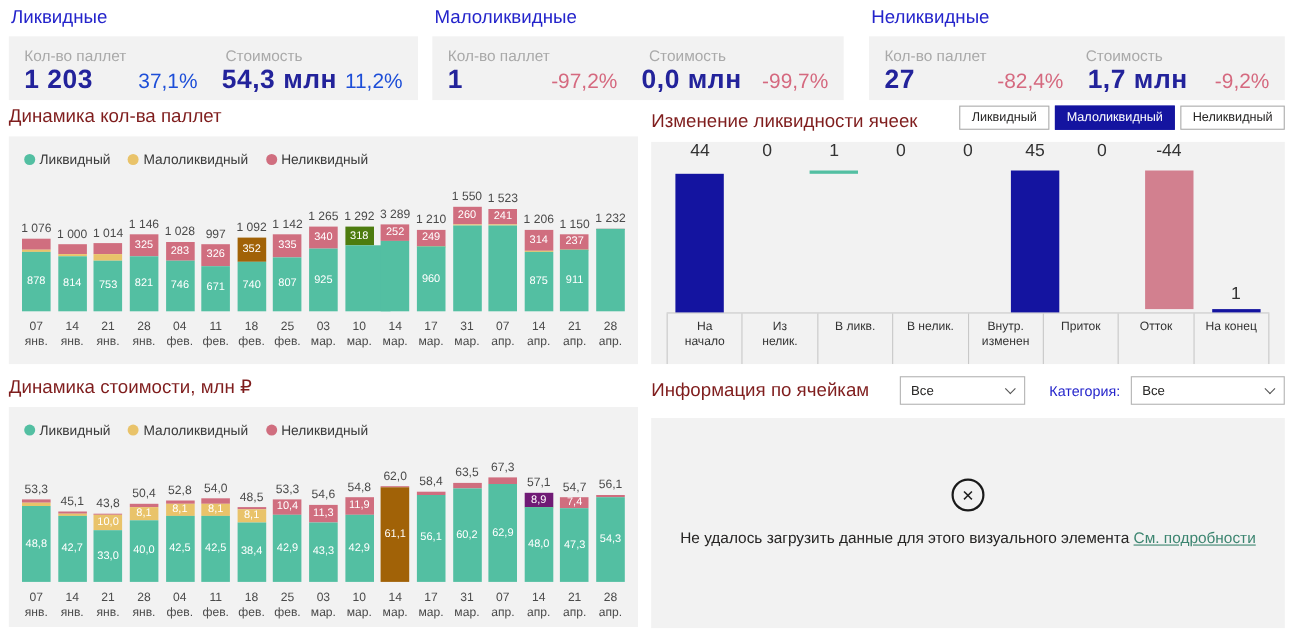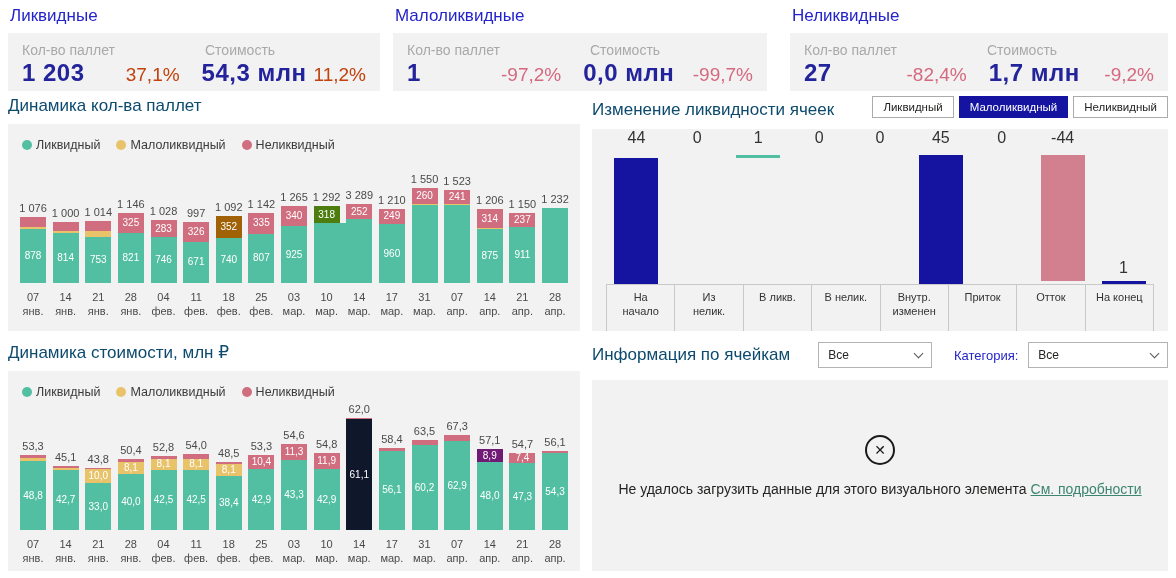--- a/index.html
+++ b/index.html
@@ -12,25 +12,25 @@
   .kpi-card  { background:#F2F2F2; height:58px; }
   .kpi-labs  { display:flex; padding:9px 14px 0; font-size:14px; color:#A9A9A9; }
   .kpi-labs .l1 { width:183px; }
   .kpi-vals  { display:flex; align-items:baseline; padding:1px 14px 0; }
   .kpi-val   { font-size:24px; font-weight:bold; color:#23239B; letter-spacing:.5px; }
   .v1 { width:97px; }
   .p1 { width:86px; text-align:right; }
   .v2 { margin-left:22px; width:130px; }
   .p2 { margin-left:auto; }
   .kpi-pct { font-size:19px; }
-  .kpi-pct[data-sign="pos"] { color:#c2410c; }
+  .kpi-pct[data-sign="pos"] { color:#1d4ed8; }
   .kpi-pct[data-sign="neg"] { color:#D5697F; }
 
   
-  .chart-title { font-size:17px; color:#0c4a6e; }
+  .chart-title { font-size:17px; color:#7f1d1d; }
   .panel { background:#F2F2F2; margin-top:8px; overflow:hidden; }
 
   .legend { display:flex; gap:16px; padding:12px 0 0 14px; font-size:12.5px; color:#3a3a3a; height:30px; }
   .legend-item { display:flex; align-items:center; gap:4px; cursor:default; }
   .dot { width:10px; height:10px; border-radius:50%; display:inline-block; }
 
   .plotrow { display:flex; justify-content:space-between; padding:0 10px; }
   .bcol  { display:flex; flex-direction:column; justify-content:flex-end; align-items:center; height:168px; width:30px; }
   .btotal{ font-size:11px; color:#4a4a4a; margin-bottom:3px; white-space:nowrap; }
   .bstack{ width:26px; display:flex; flex-direction:column; }
@@ -590,21 +590,21 @@
             <div>25</div>
             <div>фев.</div>
           </div>
         </div>
         <div class="bcol">
           <div class="btotal">54,6</div>
           <div class="bstack">
             <div class="seg" style="height: 16px; background: rgb(208, 110, 127);">
               <span>11,3</span>
             </div>
-            <div class="seg" style="height: 70px; background: rgb(83, 191, 162);">
+            <div class="seg" style="height: 54px; background: rgb(83, 191, 162);">
               <span>43,3</span>
             </div>
           </div>
           <div class="bxlab">
             <div>03</div>
             <div>мар.</div>
           </div>
         </div>
         <div class="bcol">
           <div class="btotal">54,8</div>
@@ -618,21 +618,21 @@
           </div>
           <div class="bxlab">
             <div>10</div>
             <div>мар.</div>
           </div>
         </div>
         <div class="bcol">
           <div class="btotal">62,0</div>
           <div class="bstack">
             <div class="seg" style="height: 1.3px; background: rgb(208, 110, 127);"></div>
-            <div class="seg" style="height: 111px; background: #0f172a;">
+            <div class="seg" style="height: 86px; background: #a16207;">
               <span>61,1</span>
             </div>
           </div>
           <div class="bxlab">
             <div>14</div>
             <div>мар.</div>
           </div>
         </div>
         <div class="bcol">
           <div class="btotal">58,4</div>

